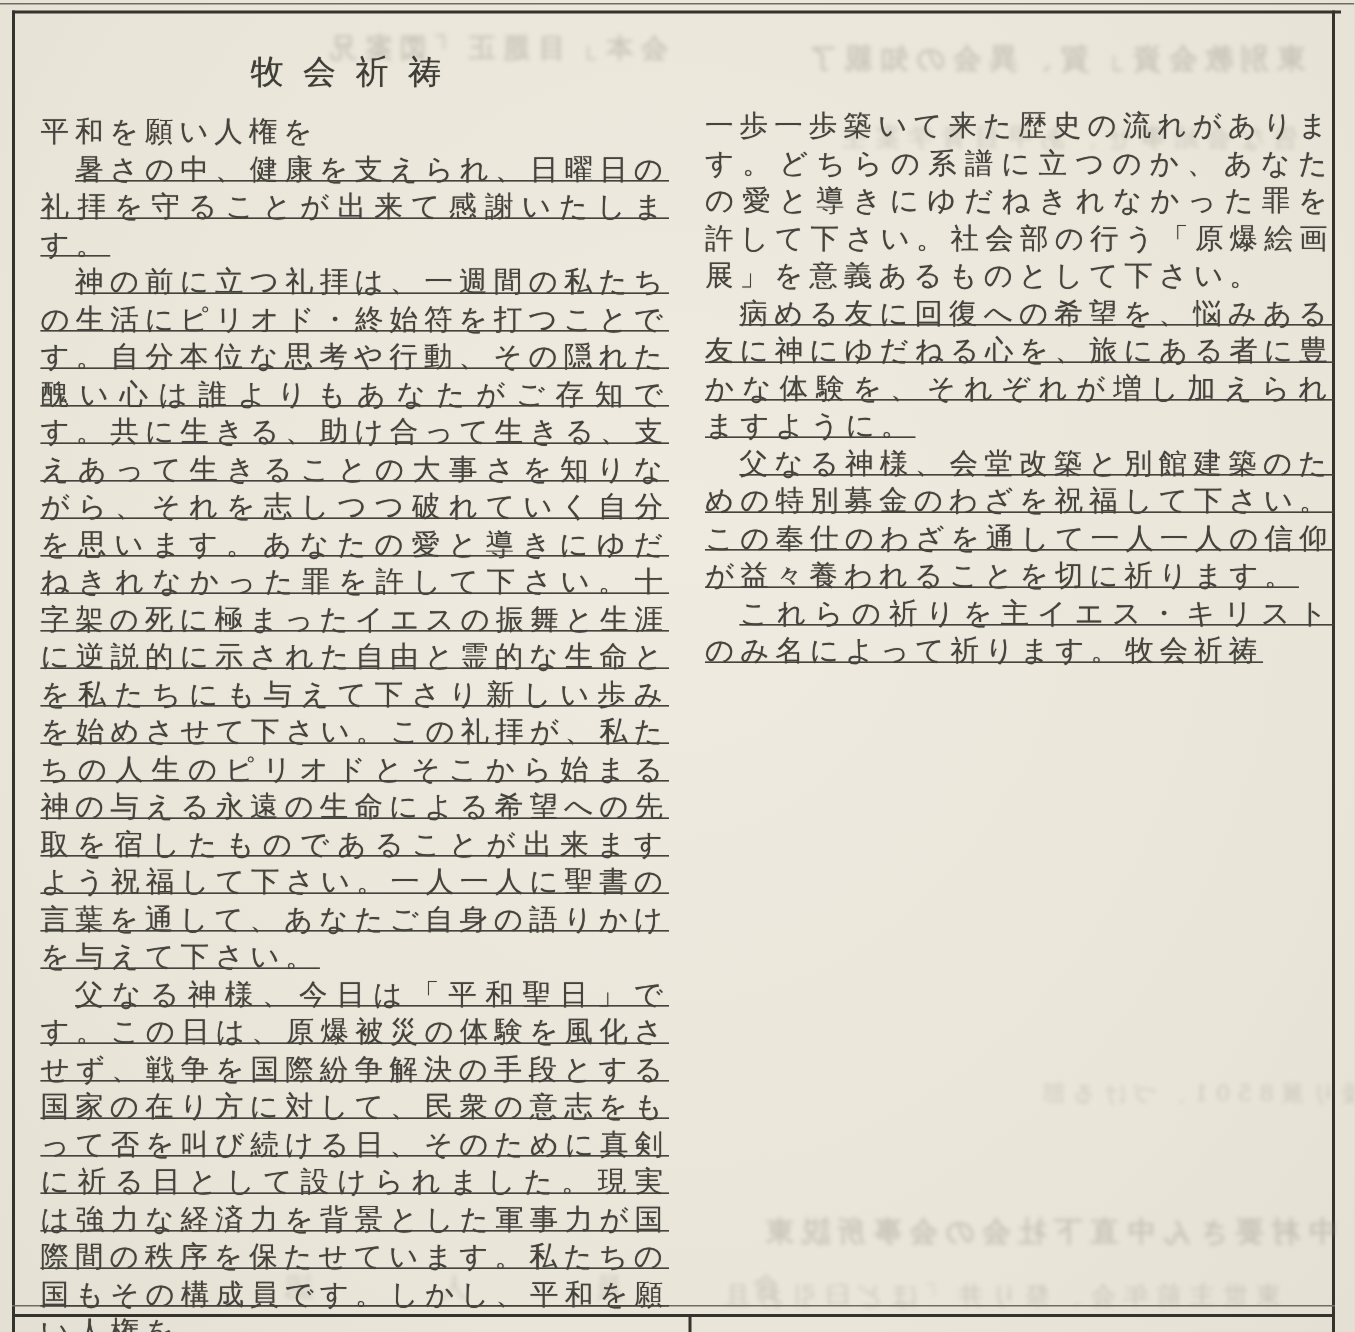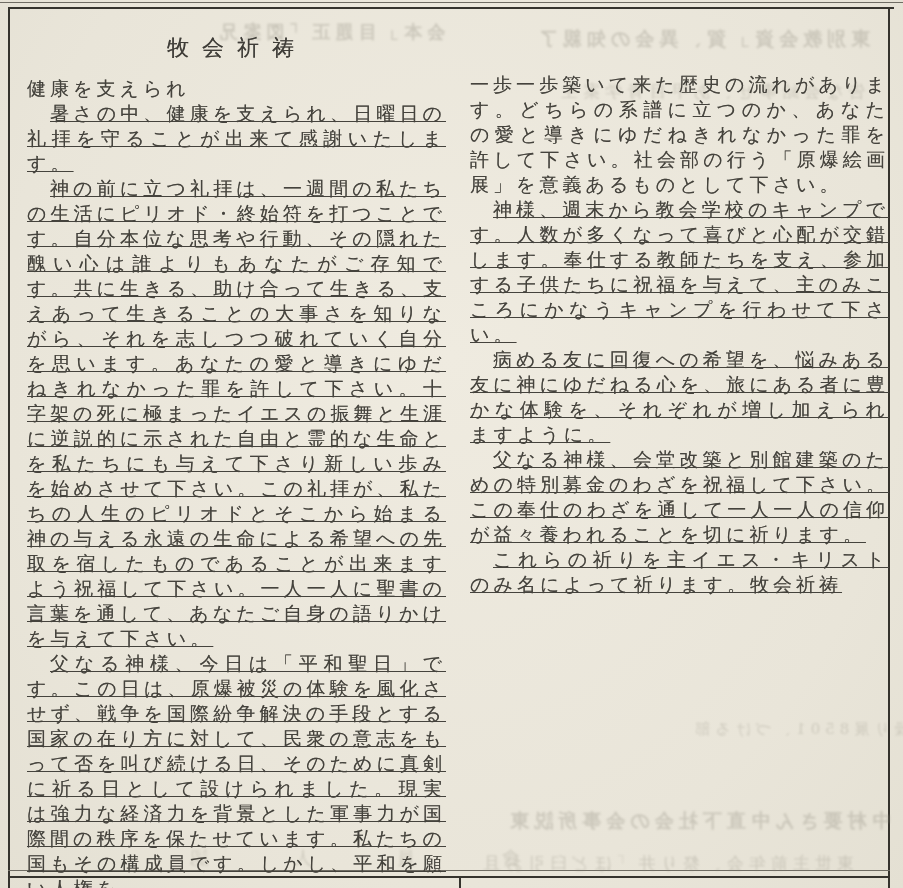--- a/index.html
+++ b/index.html
@@ -90,26 +90,25 @@
   <div class="bleed bold" id="bt-top-right-1">東別教会資」賀、異会の知親了</div>
   <div class="bleed" id="bt-top-right-2">告な会給事せ、あ甲目青学案生</div>
   <div class="bleed" id="bt-right-mid">繰り展8501、づける部</div>
   <div class="bleed bold" id="bt-bottom-right-1">中村要さん中直下社会の会事所説東</div>
   <div class="bleed" id="bt-bottom-right-2">東世主前年会、祭り井「ほど臼引お且</div>
   <div class="bleed" id="bt-bottom-left">會 員 人 認</div>
 
   <div class="title">牧会祈祷</div>
 
   <div class="col" id="left-col">
-      <p class="">健康を支えられ</p>
+      <p class="">平和を願い人権を</p>
       <p class="indent">暑さの中、健康を支えられ、日曜日の礼拝を守ることが出来て感謝いたします。</p>
       <p class="indent">神の前に立つ礼拝は、一週間の私たちの生活にピリオド・終始符を打つことです。自分本位な思考や行動、その隠れた醜い心は誰よりもあなたがご存知です。共に生きる、助け合って生きる、支えあって生きることの大事さを知りながら、それを志しつつ破れていく自分を思います。あなたの愛と導きにゆだねきれなかった罪を許して下さい。十字架の死に極まったイエスの振舞と生涯に逆説的に示された自由と霊的な生命とを私たちにも与えて下さり新しい歩みを始めさせて下さい。この礼拝が、私たちの人生のピリオドとそこから始まる神の与える永遠の生命による希望への先取を宿したものであることが出来ますよう祝福して下さい。一人一人に聖書の言葉を通して、あなたご自身の語りかけを与えて下さい。</p>
       <p class="indent">父なる神様、今日は「平和聖日」です。この日は、原爆被災の体験を風化させず、戦争を国際紛争解決の手段とする国家の在り方に対して、民衆の意志をもって否を叫び続ける日、そのために真剣に祈る日として設けられました。現実は強力な経済力を背景とした軍事力が国際間の秩序を保たせています。私たちの国もその構成員です。しかし、平和を願い人権を</p>
     </div>
   <div class="col" id="right-col">
       <p class="">一歩一歩築いて来た歴史の流れがあります。どちらの系譜に立つのか、あなたの愛と導きにゆだねきれなかった罪を許して下さい。社会部の行う「原爆絵画展」を意義あるものとして下さい。</p>
-      <p class="indent">神様、週末から教会学校のキャンプです。人数が多くなって喜びと心配が交錯します。奉仕する教師たちを支え、参加する子供たちに祝福を与えて、主のみこころにかなうキャンプを行わせて下さい。</p>
       <p class="indent">病める友に回復への希望を、悩みある友に神にゆだねる心を、旅にある者に豊かな体験を、それぞれが増し加えられますように。</p>
       <p class="indent">父なる神様、会堂改築と別館建築のための特別募金のわざを祝福して下さい。この奉仕のわざを通して一人一人の信仰が益々養われることを切に祈ります。</p>
       <p class="indent">これらの祈りを主イエス・キリストのみ名によって祈ります。牧会祈祷</p>
     </div>
 
 </div>
 
 </body></html>

